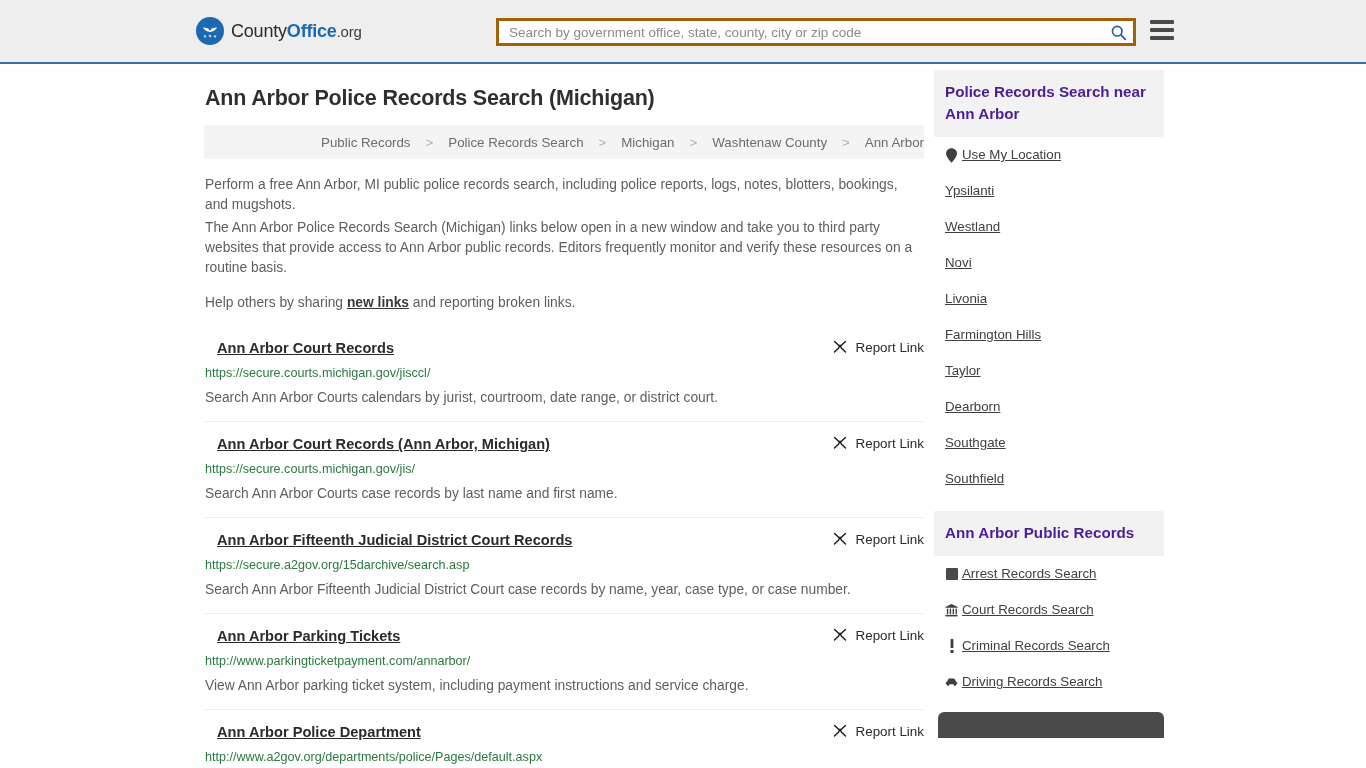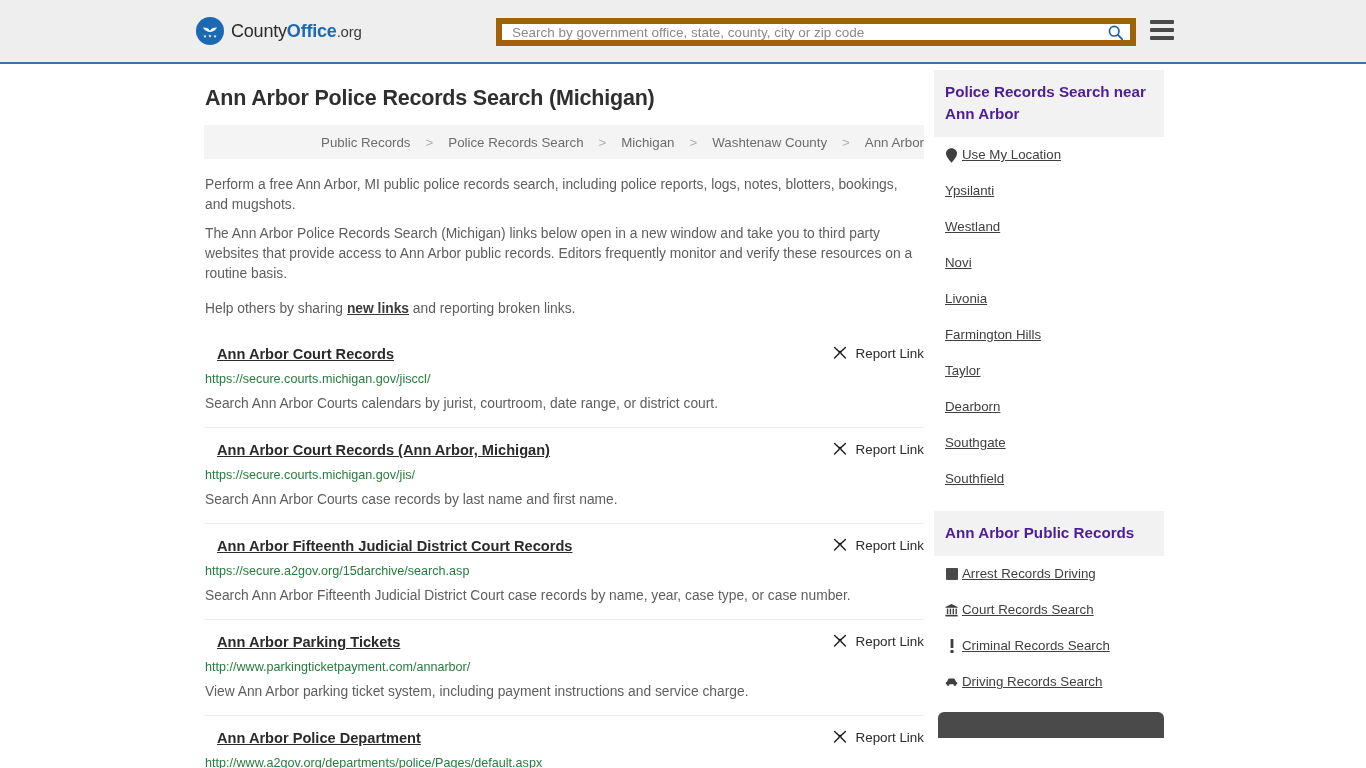--- a/index.html
+++ b/index.html
@@ -48,21 +48,21 @@
   .brand-text .bt-dark { color: #2b2b2b; }
   .brand-text .bt-org  { color: #3d3d3d; font-size: 15px; }
 
   .search-wrap {
     position: absolute;
     left: 496px;
     top: 18px;
     width: 640px;
     height: 28px;
     background: #ffffff;
-    border: 6px solid #a16207;
+    border: 3px solid #a16207;
     display: flex;
     align-items: center;
   }
   .search-input {
     flex: 1;
     border: none;
     outline: none;
     height: 26px;
     padding: 0 8px 0 10px;
     font-size: 13.5px;
@@ -141,21 +141,21 @@
     margin: 0 7px;
   }
 
   .intro-p {
     font-size: 13.8px;
     line-height: 20px;
     color: #5e5e5e;
     margin: 16px 0 0 1px;
     max-width: 714px;
   }
-  .intro-p.p2 { margin-top: 9px; }
+  .intro-p.p2 { margin-top: 3px; }
   .intro-p.p3 { margin-top: 15px; }
   .intro-p a {
     color: #3a3a3a;
     text-decoration: underline;
     font-weight: bold;
   }
 
   
   .link-list { margin-top: 20px; }
   .link-item {
@@ -417,21 +417,21 @@
       <div class="side-box second">
         <div class="side-head">Ann Arbor Public Records</div>
         <ul class="side-list" id="records-list">
             <li>
               <a href="#">
                 <span class="ico">
                   <svg width="12" height="12" viewBox="0 0 12 12">
                     <rect x="0" y="0" width="12" height="12" rx="1" fill="#4a4a4a"></rect>
                   </svg>
                 </span>
-                <span>Arrest Records Driving</span>
+                <span>Arrest Records Search</span>
               </a>
             </li>
             <li>
               <a href="#">
                 <span class="ico">
                   <svg width="13" height="13" viewBox="0 0 14 14">
                     <path d="M7 0 L13.6 3.2 L13.6 4.1 L0.4 4.1 L0.4 3.2 Z" fill="#3f3f3f"></path>
                     <rect x="2" y="5" width="1.5" height="6" fill="#3f3f3f"></rect>
                     <rect x="5.1" y="5" width="1.5" height="6" fill="#3f3f3f"></rect>
                     <rect x="8.2" y="5" width="1.5" height="6" fill="#3f3f3f"></rect>

